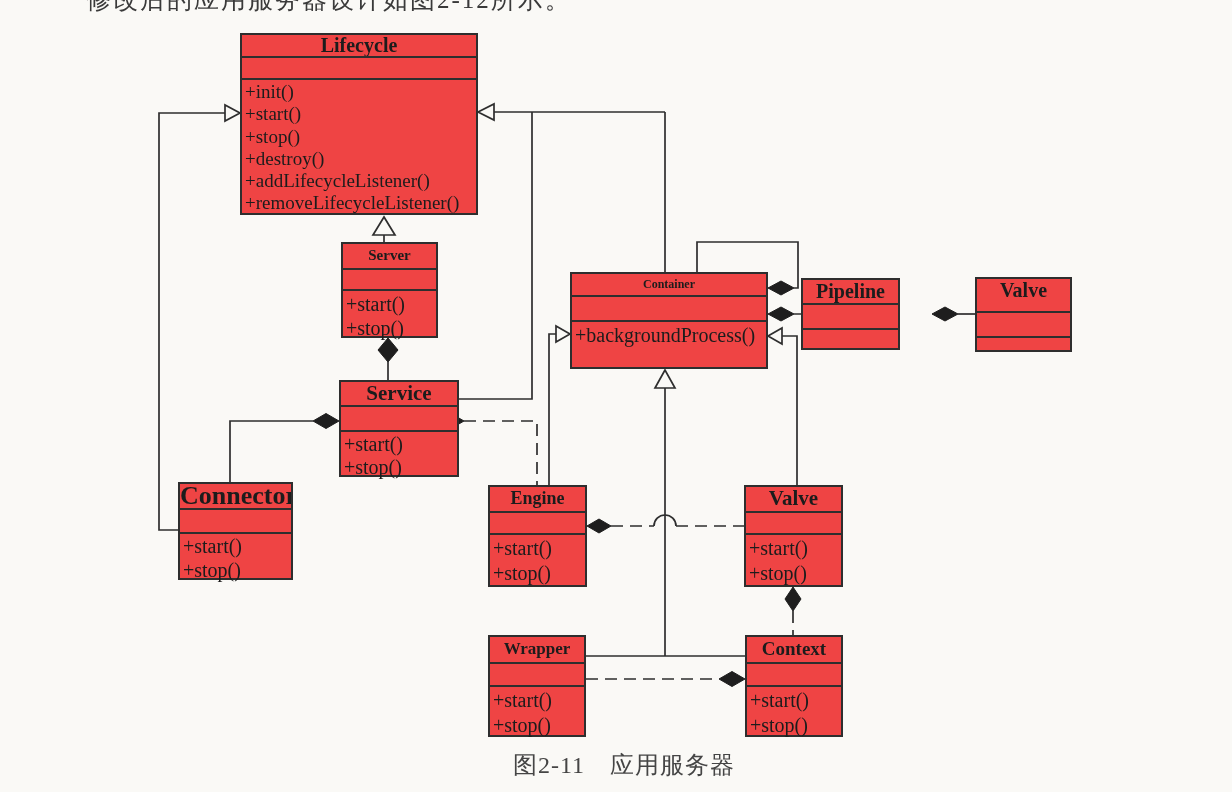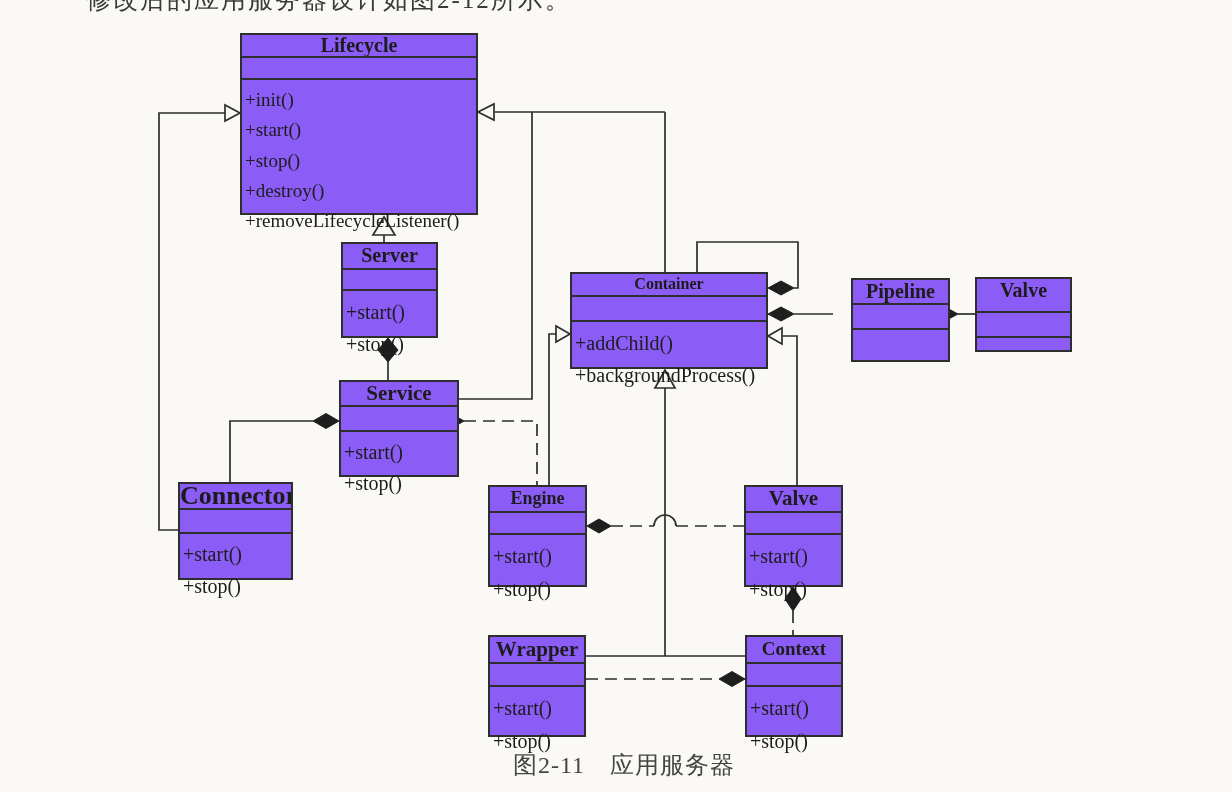--- a/index.html
+++ b/index.html
@@ -11,30 +11,30 @@
   }
   .clipped-top{
     position:absolute;left:86px;top:-17px;font-size:25px;letter-spacing:2px;
     color:#3a3a3a;white-space:nowrap;
   }
   .caption{
     position:absolute;left:513px;top:749px;font-size:24px;letter-spacing:1px;
     color:#454545;white-space:nowrap;
   }
   .cls{
-    position:absolute;box-sizing:border-box;border:2px solid #2e2e2e;background:#8b5cf6;
+    position:absolute;box-sizing:border-box;border:2px solid #2e2e2e;background:#ef4444;
   }
   .cls .t{
     box-sizing:border-box;border-bottom:2px solid #2e2e2e;font-weight:bold;
     text-align:center;overflow:hidden;white-space:nowrap;
   }
   .cls .a{box-sizing:border-box;border-bottom:2px solid #2e2e2e;}
   .cls .a2{box-sizing:border-box;}
   .cls .m{padding:1px 0 0 3px;overflow:hidden;}
-  .cls .m div{white-space:nowrap;margin-top:8px;}
+  .cls .m div{white-space:nowrap;}
   svg.wires{position:absolute;left:0;top:0;pointer-events:none;}
   svg .ln{fill:none;stroke:#2e2e2e;stroke-width:1.7;}
   svg .dl{fill:none;stroke:#2e2e2e;stroke-width:1.7;stroke-dasharray:12 7;}
   svg .tri{fill:#faf9f6;stroke:#2e2e2e;stroke-width:1.7;}
   svg .dia{fill:#1e1e1e;stroke:#1e1e1e;stroke-width:1;}
 </style>
 </head>
 <body>
 
 <div class="clipped-top">修改后的应用服务器设计如图2-12所示。</div>
@@ -123,26 +123,27 @@
 </svg>
 
 <div class="cls" style="left:240px;top:33px;width:238px;height:182px">
   <div class="t" style="height:23px;line-height:20px;font-size:20px">Lifecycle</div>
   <div class="a" style="height:22px"></div>
   <div class="m" style="font-size:19px;line-height:22.3px">
     <div>+init()</div>
     <div>+start()</div>
     <div>+stop()</div>
     <div>+destroy()</div>
+    <div>+addLifecycleListener()</div>
     <div>+removeLifecycleListener()</div>
   </div>
 </div>
 
 <div class="cls" style="left:341px;top:242px;width:97px;height:96px">
-  <div class="t" style="height:26px;line-height:23px;font-size:20px">Server</div>
+  <div class="t" style="height:26px;line-height:23px;font-size:15px">Server</div>
   <div class="a" style="height:21px"></div>
   <div class="m" style="font-size:20px;line-height:24px">
     <div>+start()</div>
     <div>+stop()</div>
   </div>
 </div>
 
 <div class="cls" style="left:339px;top:380px;width:120px;height:97px">
   <div class="t" style="height:25px;line-height:22px;font-size:21px">Service</div>
   <div class="a" style="height:25px"></div>
@@ -155,29 +156,28 @@
 <div class="cls" style="left:178px;top:482px;width:115px;height:98px">
   <div class="t" style="height:26px;line-height:23px;font-size:26px">Connector</div>
   <div class="a" style="height:24px"></div>
   <div class="m" style="font-size:20px;line-height:23.5px">
     <div>+start()</div>
     <div>+stop()</div>
   </div>
 </div>
 
 <div class="cls" style="left:570px;top:272px;width:198px;height:97px">
-  <div class="t" style="height:23px;line-height:20px;font-size:16px">Container</div>
+  <div class="t" style="height:23px;line-height:20px;font-size:12px">Container</div>
   <div class="a" style="height:25px"></div>
   <div class="m" style="font-size:20px;line-height:24px">
-    <div>+addChild()</div>
     <div>+backgroundProcess()</div>
   </div>
 </div>
 
-<div class="cls" style="left:851px;top:278px;width:99px;height:84px">
+<div class="cls" style="left:801px;top:278px;width:99px;height:72px">
   <div class="t" style="height:25px;line-height:22px;font-size:20px">Pipeline</div>
   <div class="a" style="height:25px"></div>
   <div class="a2" style="height:18px"></div>
 </div>
 
 <div class="cls" style="left:975px;top:277px;width:97px;height:75px">
   <div class="t" style="height:34px;line-height:23px;font-size:20px">Valve</div>
   <div class="a" style="height:25px"></div>
   <div class="a2" style="height:20px"></div>
 </div>
@@ -194,21 +194,21 @@
 <div class="cls" style="left:744px;top:485px;width:99px;height:102px">
   <div class="t" style="height:26px;line-height:23px;font-size:21px">Valve</div>
   <div class="a" style="height:22px"></div>
   <div class="m" style="font-size:20px;line-height:25px">
     <div>+start()</div>
     <div>+stop()</div>
   </div>
 </div>
 
 <div class="cls" style="left:488px;top:635px;width:98px;height:102px">
-  <div class="t" style="height:27px;line-height:24px;font-size:21px">Wrapper</div>
+  <div class="t" style="height:27px;line-height:24px;font-size:17px">Wrapper</div>
   <div class="a" style="height:23px"></div>
   <div class="m" style="font-size:20px;line-height:25px">
     <div>+start()</div>
     <div>+stop()</div>
   </div>
 </div>
 
 <div class="cls" style="left:745px;top:635px;width:98px;height:102px">
   <div class="t" style="height:27px;line-height:24px;font-size:19px">Context</div>
   <div class="a" style="height:23px"></div>

